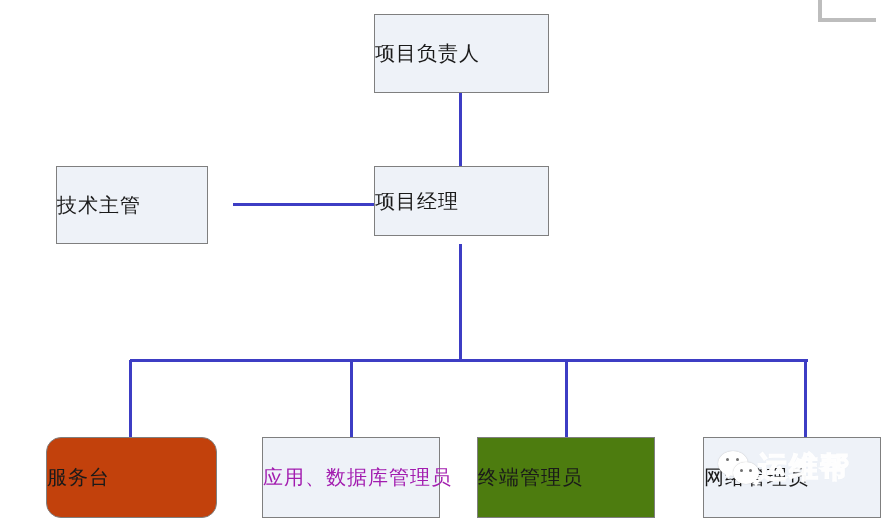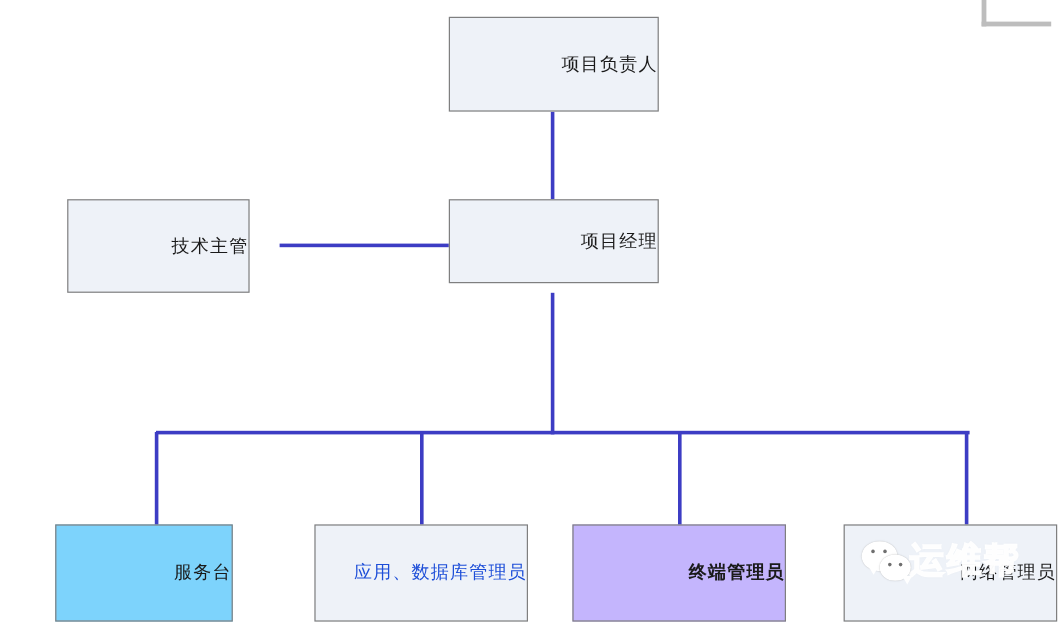--- a/index.html
+++ b/index.html
@@ -19,26 +19,25 @@
     height: 518px;
     background: #ffffff;
   }
   .node {
     position: absolute;
     box-sizing: border-box;
     background: #eef2f8;
     border: 1px solid #7f7f7f;
     display: flex;
     align-items: center;
-    justify-content: flex-end;
+    justify-content: flex-start;
     color: #1a1a1a;
-    font-size: 15px;
+    font-size: 20px;
     letter-spacing: 1px;
     z-index: 3;
-    padding-left: 13px;
   }
   .node-label {
     white-space: nowrap;
   }
   
   .conn {
     position: absolute;
     background: #3d3dc4;
     z-index: 2;
   }
@@ -162,27 +161,27 @@
 
   <div class="node" style="left: 374px; top: 14px; width: 175px; height: 79px; background: rgb(238, 242, 248); border-color: rgb(127, 127, 127); color: rgb(26, 26, 26);">
     <span class="node-label">项目负责人</span>
   </div>
   <div class="node" style="left: 56px; top: 166px; width: 152px; height: 78px; background: rgb(238, 242, 248); border-color: rgb(127, 127, 127); color: rgb(26, 26, 26);">
     <span class="node-label">技术主管</span>
   </div>
   <div class="node" style="left: 374px; top: 166px; width: 175px; height: 70px; background: rgb(238, 242, 248); border-color: rgb(127, 127, 127); color: rgb(26, 26, 26);">
     <span class="node-label">项目经理</span>
   </div>
-  <div class="node" style="left: 46px; top: 437px; width: 148px; height: 81px; background: #7dd3fc; border-color: rgb(127, 127, 127); color: rgb(26, 26, 26);">
+  <div class="node" style="left: 46px; top: 437px; width: 171px; height: 81px; background: #c2410c; border-color: rgb(127, 127, 127); color: rgb(26, 26, 26); border-radius: 15px;">
     <span class="node-label">服务台</span>
   </div>
-  <div class="node" style="left: 262px; top: 437px; width: 178px; height: 81px; background: rgb(238, 242, 248); border-color: rgb(127, 127, 127); color: #1d4ed8;">
+  <div class="node" style="left: 262px; top: 437px; width: 178px; height: 81px; background: rgb(238, 242, 248); border-color: rgb(127, 127, 127); color: #a21caf;">
     <span class="node-label">应用、数据库管理员</span>
   </div>
-  <div class="node" style="left: 477px; top: 437px; width: 178px; height: 81px; background: #c4b5fd; border-color: rgb(127, 127, 127); color: rgb(26, 26, 26); font-weight: bold;">
+  <div class="node" style="left: 477px; top: 437px; width: 178px; height: 81px; background: #4d7c0f; border-color: rgb(127, 127, 127); color: rgb(26, 26, 26);">
     <span class="node-label">终端管理员</span>
   </div>
   <div class="node" style="left: 703px; top: 437px; width: 178px; height: 81px; background: rgb(238, 242, 248); border-color: rgb(127, 127, 127); color: rgb(26, 26, 26);">
     <span class="node-label">网络管理员</span>
   </div>
 
   <div id="watermark" style="left: 718px; top: 448px;">
     <div class="wm-logo">
       <div class="bubble bubble-back"></div>
       <div class="bubble-tail tail-back"></div>

